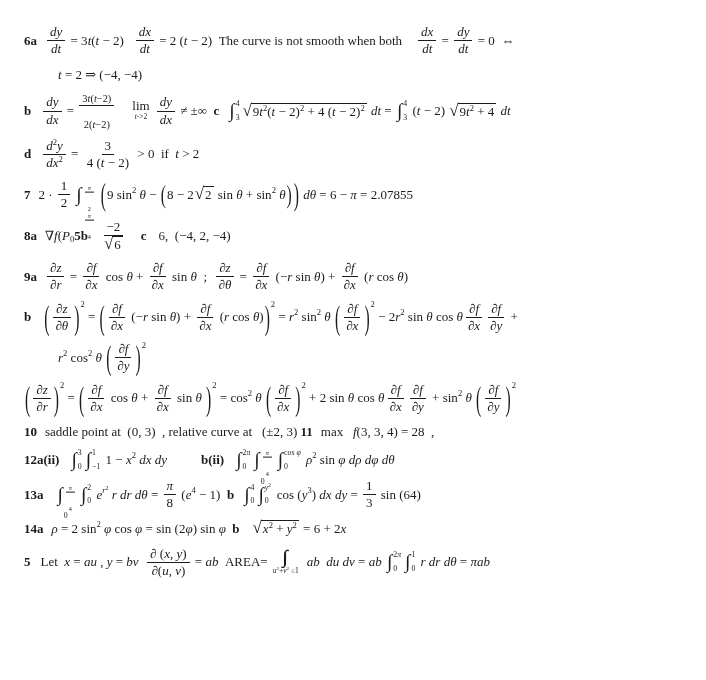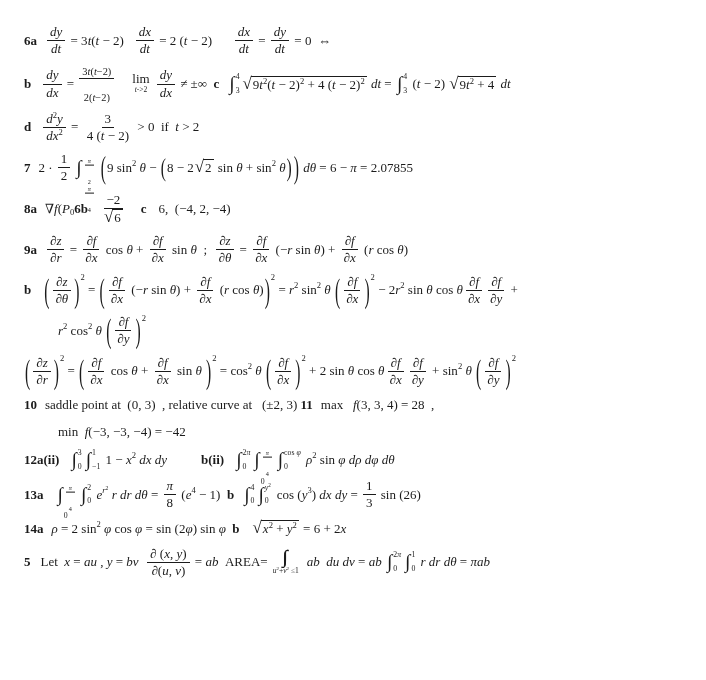--- a/index.html
+++ b/index.html
@@ -40,25 +40,29 @@
 
 <div class="doc">
   <div id="mathlines">
       <div class="mline">
         <span class="tb">6a</span>
         <span class="sp" style="width: 6px;"></span>
         <span class="frac"><span class="num"><span class="tm"><span class="it">dy</span></span></span><span class="den"><span class="tm"><span class="it">dt</span></span></span></span>
         <span class="tm"><span> = 3</span><span class="it">t</span><span>(</span><span class="it">t</span><span> − 2)   </span></span>
         <span class="frac"><span class="num"><span class="tm"><span class="it">dx</span></span></span><span class="den"><span class="tm"><span class="it">dt</span></span></span></span>
         <span class="tm"><span> = 2 (</span><span class="it">t</span><span> − 2)  </span></span>
+        <span class="tr">The curve is not smooth when both</span>
         <span class="sp" style="width: 14px;"></span>
         <span class="frac"><span class="num"><span class="tm"><span class="it">dx</span></span></span><span class="den"><span class="tm"><span class="it">dt</span></span></span></span>
         <span class="tm"><span> = </span></span>
         <span class="frac"><span class="num"><span class="tm"><span class="it">dy</span></span></span><span class="den"><span class="tm"><span class="it">dt</span></span></span></span>
         <span class="tm"><span> = 0  ⇔</span></span>
+      </div>
+      <div class="mline ind">
+        <span class="tm"><span class="it">t</span><span> = 2 ⇒ (−4, −4)</span></span>
       </div>
       <div class="mline">
         <span class="tb">b</span>
         <span class="sp" style="width: 8px;"></span>
         <span class="frac"><span class="num"><span class="tm"><span class="it">dy</span></span></span><span class="den"><span class="tm"><span class="it">dx</span></span></span></span>
         <span class="tm"><span> = </span></span>
         <span class="frac sm"><span class="num"><span class="tm"><span>3</span><span class="it">t</span><span>(</span><span class="it">t</span><span>−2)</span></span></span><span class="den"><span class="tm"><span>2(</span><span class="it">t</span><span>−2)</span></span></span></span>
         <span class="sp" style="width: 14px;"></span>
         <span class="ustack">
           <span class="utop"><span class="tr">lim</span></span>
@@ -138,21 +142,21 @@
         <span class="tm"><span> </span><span class="it">θ</span></span>
         <span class="paren" style="transform: scaleY(1.6);">)</span>
         <span class="paren" style="transform: scaleY(2);">)</span>
         <span class="tm"><span> </span><span class="it">dθ</span><span> = 6 − </span><span class="it">π</span><span> = 2.07855</span></span>
       </div>
       <div class="mline">
         <span class="tb">8a</span>
         <span class="sp" style="width: 6px;"></span>
         <span class="tm"><span>∇</span><span class="it">f</span><span>(</span><span class="it">P</span></span>
         <span class="msub"><span class="tm"><span>0</span></span></span>
-        <span class="tb">6b</span>
+        <span class="tb">5b</span>
         <span class="sp" style="width: 8px;"></span>
         <span class="frac"><span class="num"><span class="tm"><span>−2</span></span></span><span class="den"><span class="sqrt"><span class="rad">√</span><span class="radc"><span class="tm"><span>6</span></span></span></span></span></span>
         <span class="sp" style="width: 12px;"></span>
         <span class="tb">c</span>
         <span class="sp" style="width: 10px;"></span>
         <span class="tm"><span>6,  (−4, 2, −4)</span></span>
       </div>
       <div class="mline">
         <span class="tb">9a</span>
         <span class="sp" style="width: 6px;"></span>
@@ -275,24 +279,20 @@
         <span class="sp" style="width: 6px;"></span>
         <span class="tr">saddle point at</span>
         <span class="tm"><span>  (0, 3) </span></span>
         <span class="tr"> , relative curve at</span>
         <span class="tm"><span>   (±2, 3) </span></span>
         <span class="tb">11</span>
         <span class="sp" style="width: 6px;"></span>
         <span class="tr">max</span>
         <span class="tm"><span>   </span><span class="it">f</span><span>(3, 3, 4) = 28 </span></span>
         <span class="tr"> ,</span>
-      </div>
-      <div class="mline ind">
-        <span class="tr">min</span>
-        <span class="tm"><span>  </span><span class="it">f</span><span>(−3, −3, −4) = −42</span></span>
       </div>
       <div class="mline">
         <span class="tb">12a(ii)</span>
         <span class="sp" style="width: 8px;"></span>
         <span class="int">
           <span class="iglyph">∫</span>
           <span class="lims">
             <span class="lt"><span class="tm"><span>3</span></span></span>
             <span class="lb"><span class="tm"><span>0</span></span></span>
           </span>
@@ -378,21 +378,21 @@
           </span>
         </span>
         <span class="sp" style="width: 4px;"></span>
         <span class="tr">cos</span>
         <span class="tm"><span> (</span><span class="it">y</span></span>
         <span class="msup"><span class="tm"><span>3</span></span></span>
         <span class="tm"><span>) </span><span class="it">dx</span><span> </span><span class="it">dy</span><span> = </span></span>
         <span class="frac"><span class="num"><span class="tm"><span>1</span></span></span><span class="den"><span class="tm"><span>3</span></span></span></span>
         <span class="tm"><span> </span></span>
         <span class="tr">sin</span>
-        <span class="tm"><span> (26)</span></span>
+        <span class="tm"><span> (64)</span></span>
       </div>
       <div class="mline">
         <span class="tb">14a</span>
         <span class="sp" style="width: 6px;"></span>
         <span class="tm"><span class="it">ρ</span><span> = 2 </span></span>
         <span class="tr">sin</span>
         <span class="msup"><span class="tm"><span>2</span></span></span>
         <span class="tm"><span> </span><span class="it">φ</span><span> </span></span>
         <span class="tr">cos</span>
         <span class="tm"><span> </span><span class="it">φ</span><span> = </span></span>

